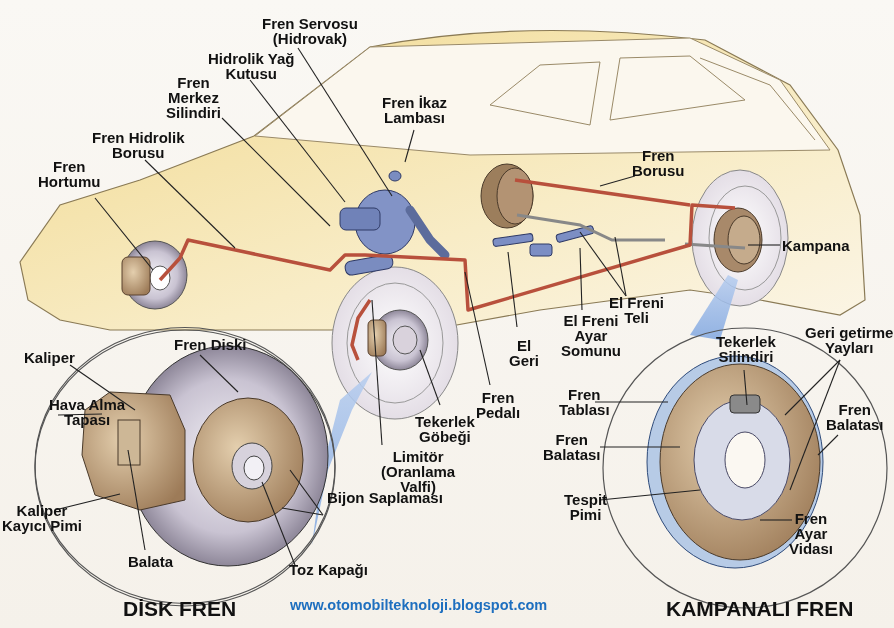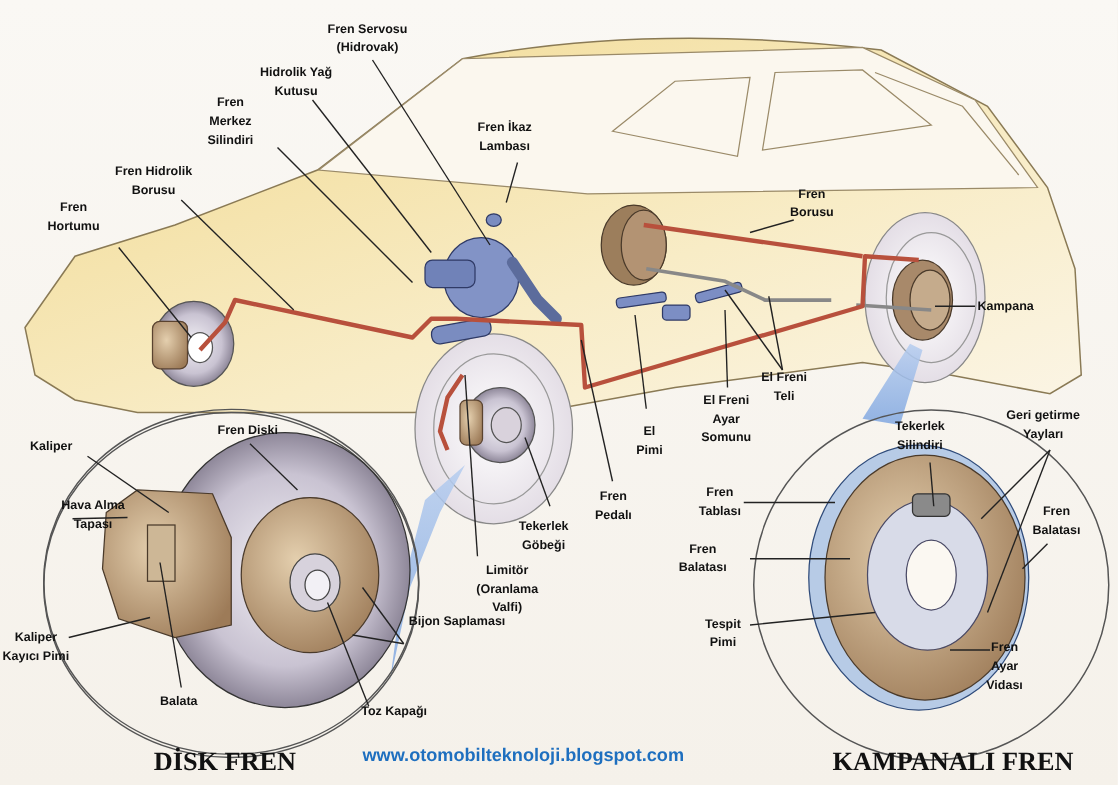--- a/index.html
+++ b/index.html
@@ -1,21 +1,21 @@
 <!DOCTYPE html>
 <html><head>
 <meta charset="utf-8">
 <style>
   html,body{margin:0;padding:0;}
   body{width:894px;height:628px;overflow:hidden;background:#f7f4ef;font-family:"Liberation Sans",sans-serif;}
   #stage{position:relative;width:894px;height:628px;background:linear-gradient(180deg,#faf8f4 0%,#f5f1ea 100%);}
   svg#art{position:absolute;left:0;top:0;}
-  .lbl{position:absolute;font-family:"Liberation Sans",sans-serif;font-weight:bold;font-size:10px;color:#111;text-align:center;line-height:15px;white-space:pre;}
+  .lbl{position:absolute;font-family:"Liberation Sans",sans-serif;font-weight:bold;font-size:15px;color:#111;text-align:center;line-height:15px;white-space:pre;}
   .lbl.l{text-align:left}
-  .title{position:absolute;font-family:Liberation Serif, serif;font-weight:bold;font-size:21px;color:#111;letter-spacing:0px;}
+  .title{position:absolute;font-family:Liberation Sans, sans-serif;font-weight:bold;font-size:21px;color:#111;letter-spacing:0px;}
   .url{position:absolute;font-family:"Liberation Sans",sans-serif;font-weight:bold;font-size:14.5px;color:#1e6fbf;}
 </style>
 </head>
 <body>
 
 <div id="stage">
 
 <svg id="art" width="894" height="628" viewBox="0 0 894 628">
   <defs>
     <linearGradient id="carGrad" x1="0" y1="0" x2="1" y2="1">
@@ -170,21 +170,21 @@
 Hortumu</div>
 <div class="lbl" style="left:632px;top:148px;">Fren
 Borusu</div>
 <div class="lbl l" style="left:782px;top:238px;">Kampana</div>
 <div class="lbl" style="left:609px;top:295px;">El Freni
 Teli</div>
 <div class="lbl" style="left:561px;top:313px;">El Freni
 Ayar
 Somunu</div>
 <div class="lbl" style="left:509px;top:338px;">El
-Pimi</div>
+Geri</div>
 <div class="lbl" style="left:476px;top:390px;">Fren
 Pedalı</div>
 <div class="lbl" style="left:415px;top:414px;">Tekerlek
 Göbeği</div>
 <div class="lbl" style="left:360px;top:449px;margin-left:21px;">Limitör
 (Oranlama
 Valfi)</div>
 
 <div class="lbl" style="left:174px;top:337px;">Fren Diski</div>
 <div class="lbl" style="left:24px;top:350px;">Kaliper</div>

